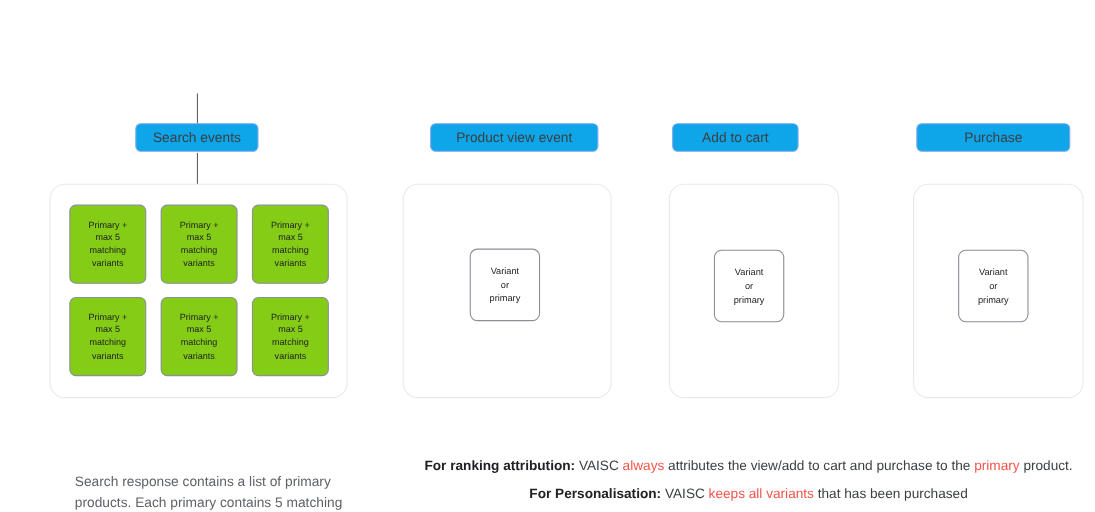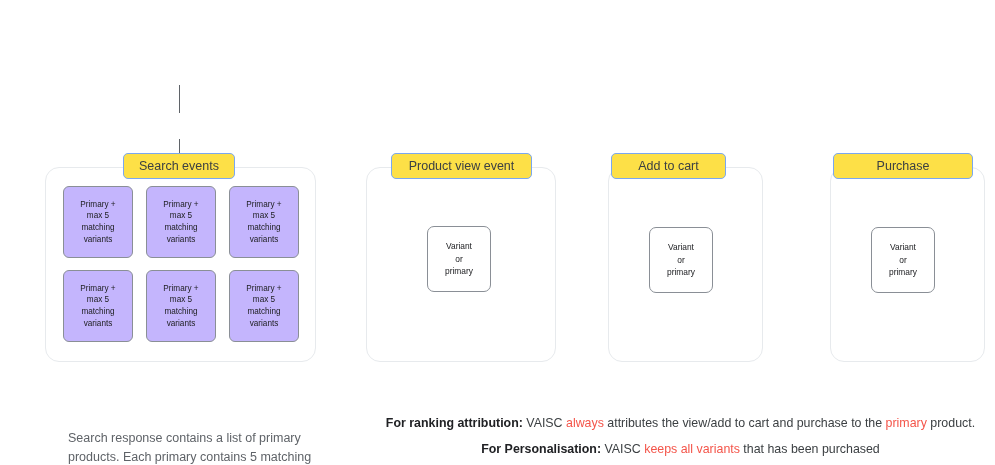--- a/index.html
+++ b/index.html
@@ -60,33 +60,32 @@
   }
   .conn-a { left: 179px; top: 85px;  height: 28px; }
   .conn-b { left: 179px; top: 139px; height: 29px; }
 
   
   .pill {
     position: absolute;
     height: 26px;
     border: 1px solid #7aa7f0;
     border-radius: 5px;
-    background: #fde047;
+    background: #0ea5e9;
     display: flex;
     align-items: center;
     justify-content: center;
     font-size: 12.5px;
     color: #3c4043;
     box-sizing: border-box;
     z-index: 3;
     white-space: nowrap;
-    margin-top: 41px;
   }
   .pill-search   { left: 123px; top: 112px; width: 112px; }
-  .pill-view     { left: 391px; top: 112px; width: 141px; }
+  .pill-view     { left: 391px; top: 112px; width: 153px; }
   .pill-cart     { left: 611px; top: 112px; width: 115px; text-align: right; }
   .pill-purchase { left: 833px; top: 112px; width: 140px; }
 
   
   .panel {
     position: absolute;
     border: 1.5px solid #e7eaed;
     border-radius: 14px;
     background: #fff;
     box-sizing: border-box;
@@ -104,21 +103,21 @@
     width: 237px;
     display: grid;
     grid-template-columns: repeat(3, 70px);
     grid-template-rows: repeat(2, 72px);
     column-gap: 13px;
     row-gap: 12px;
   }
   .card {
     border: 1px solid #8a8f96;
     border-radius: 6px;
-    background: #c4b5fd;
+    background: #84cc16;
     display: flex;
     align-items: center;
     justify-content: center;
     text-align: center;
     font-size: 8.2px;
     line-height: 1.42;
     color: #202124;
     box-sizing: border-box;
     padding: 2px;
   }

